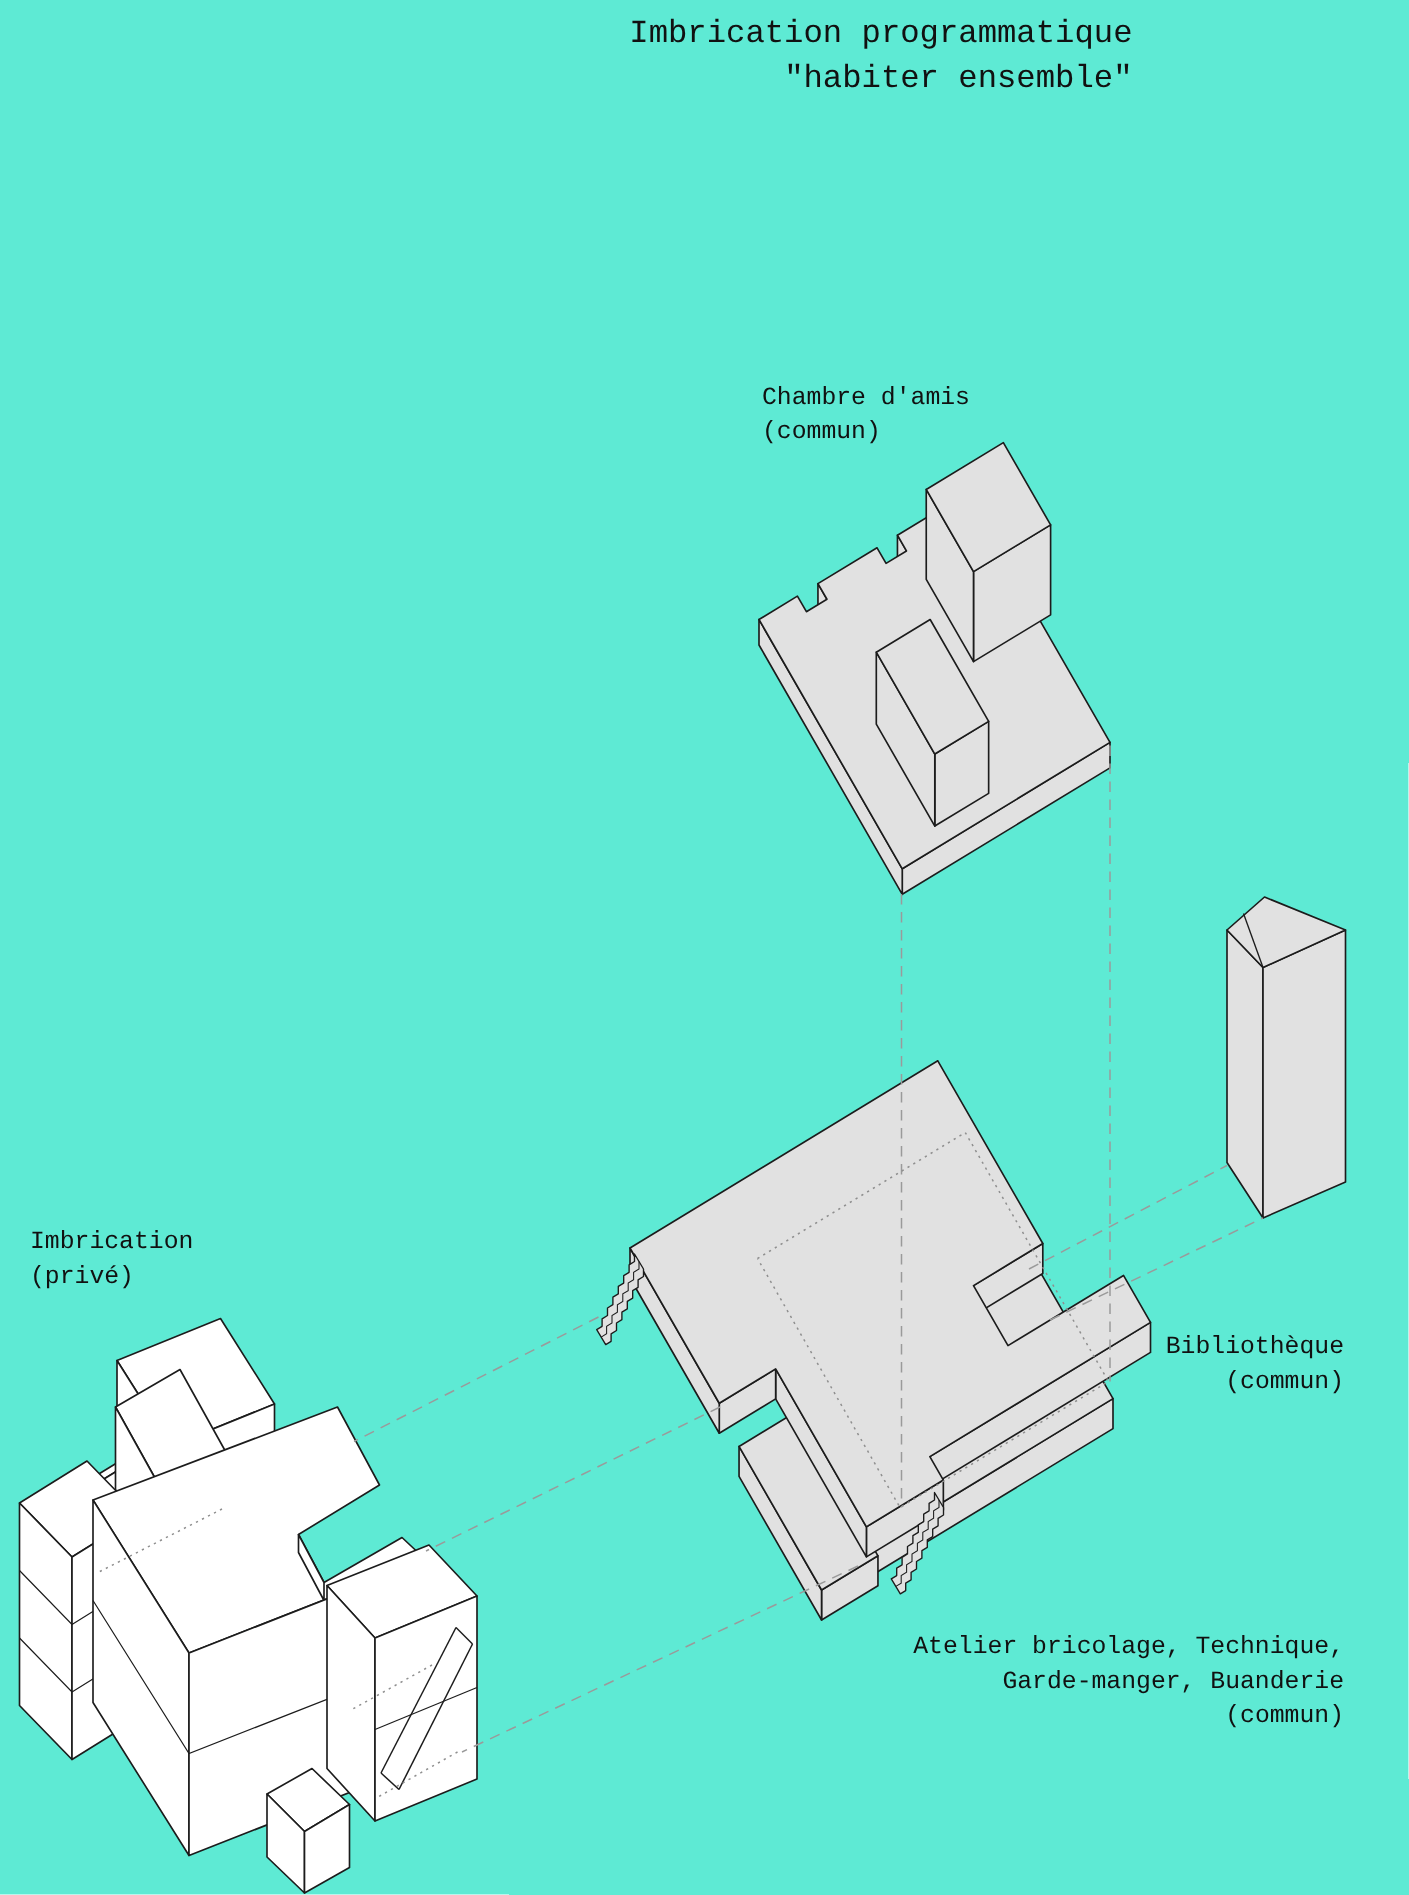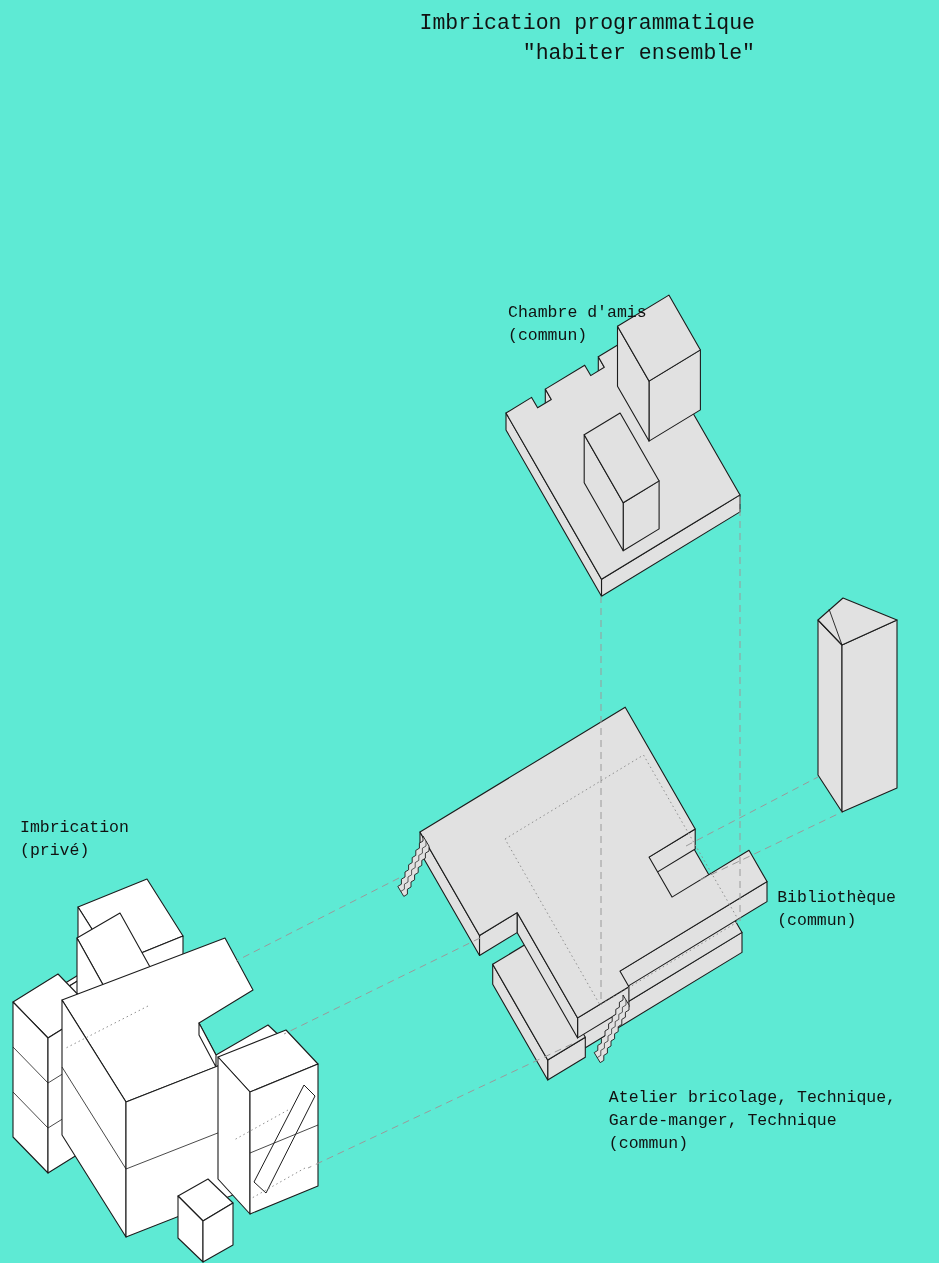--- a/index.html
+++ b/index.html
@@ -3,21 +3,21 @@
 <meta charset="utf-8">
 <style>
   html,body{margin:0;padding:0;background:#fff;}
   .page{position:relative;width:939px;height:1263px;background:#5eead4;overflow:hidden;
         font-family:Liberation Mono, monospace;}
   svg{position:absolute;left:0;top:0;}
   .title{position:absolute;top:8px;right:184px;text-align:right;
          font-size:21.5px;line-height:30px;color:#111;}
   .lbl{position:absolute;font-size:16.5px;line-height:23px;color:#111;}
   .lbl div{white-space:nowrap;}
-  .r{text-align:left;}
+  .r{text-align:right;}
 </style>
 </head>
 <body>
 
 <div class="page">
 
   <svg id="ax" width="939" height="1263" viewBox="0 0 939 1263">
       <g>
         <polygon points="551.3,399.5 545.3,389.1 545.3,406.1 551.3,416.5" fill="#e1e1e1" stroke="#1c1c1c" stroke-width="1.1" stroke-linejoin="round"></polygon>
         <polygon points="604.3,367.3 598.3,356.8 598.3,373.8 604.3,384.3" fill="#e1e1e1" stroke="#1c1c1c" stroke-width="1.1" stroke-linejoin="round"></polygon>
@@ -98,34 +98,34 @@
         <polyline points="288.0,1110.0 234.0,1140.0" fill="none" stroke="#8f8f8f" stroke-width="1" stroke-dasharray="1.5 3"></polyline>
         <polyline points="305.0,1168.0 252.0,1198.0" fill="none" stroke="#8f8f8f" stroke-width="1" stroke-dasharray="1.5 3"></polyline>
       </g>
     </svg>
 
   <div class="title">
     <div>Imbrication programmatique</div>
     <div>"habiter ensemble"</div>
   </div>
 
-  <div class="lbl" style="left:508px;top:253px;margin-top:48px;">
+  <div class="lbl" style="left:508px;top:253px;">
     <div>Chambre d'amis</div>
     <div>(commun)</div>
   </div>
 
   <div class="lbl" style="left:20px;top:816px;">
     <div>Imbrication</div>
     <div>(privé)</div>
   </div>
 
   <div class="lbl r" style="right:43px;top:886px;">
     <div>Bibliothèque</div>
     <div>(commun)</div>
   </div>
 
   <div class="lbl r" style="right:43px;top:1086px;">
     <div>Atelier bricolage, Technique,</div>
-    <div>Garde-manger, Technique</div>
+    <div>Garde-manger, Buanderie</div>
     <div>(commun)</div>
   </div>
 
 </div>
 
 </body></html>

